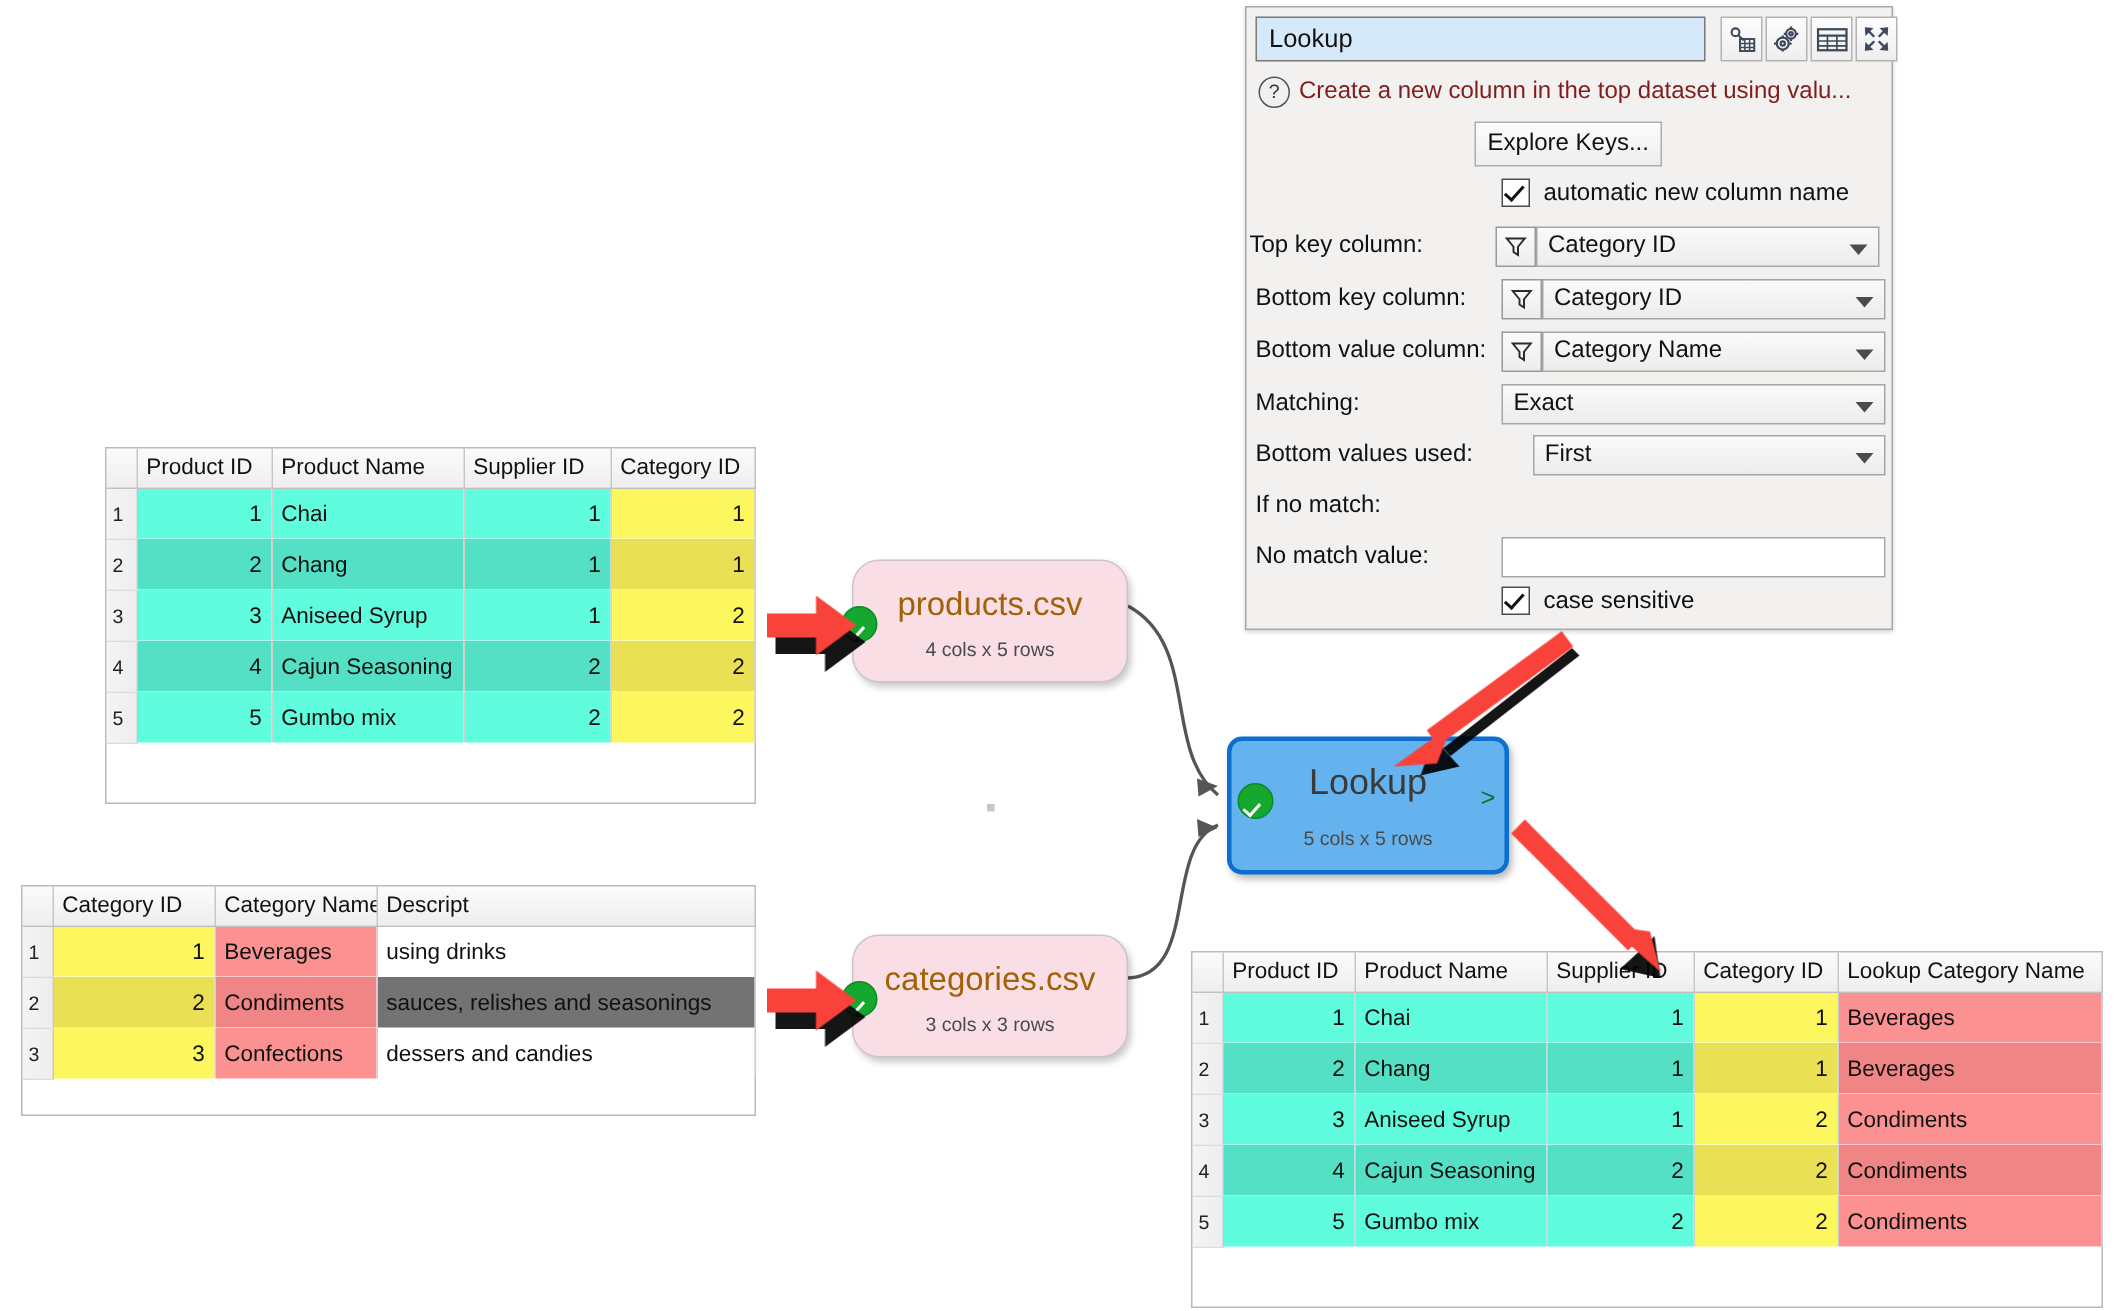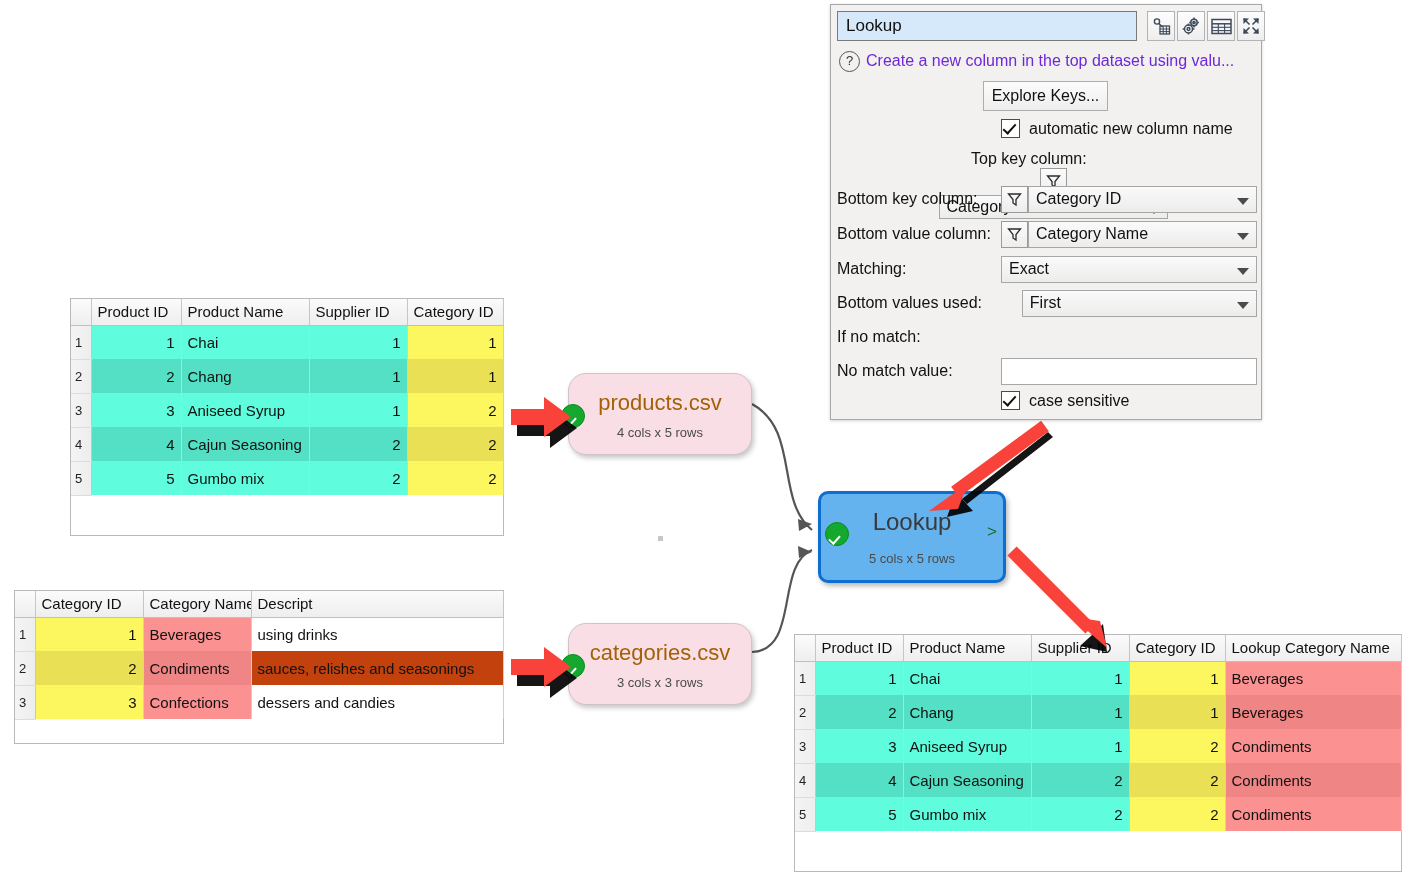--- a/index.html
+++ b/index.html
@@ -34,21 +34,21 @@
   }
   .num{text-align:right;}
   
   .teal-a{background:#5ffcdd;}
   .teal-b{background:#53e0c4;}
   .yel-a{background:#fcf75e;}
   .yel-b{background:#eae055;}
   .red-a{background:#fb9191;}
   .red-b{background:#ef8585;}
   .wh-a{background:#ffffff;}
-  .wh-b{background:#c2410c;}
+  .wh-b{background:#737373;}
 
   
   .node{position:absolute;box-sizing:border-box;}
   .node-csv{
     background:#fadee5;border:1px solid #cfc3c7;border-radius:18px;
     box-shadow:2px 3px 5px rgba(0,0,0,.22);
   }
   .node-op{
     background:#64b3ee;border:3px solid #0b6ed0;border-radius:10px;
     box-shadow:2px 3px 5px rgba(0,0,0,.28);
@@ -83,21 +83,21 @@
     position:absolute;left:0;top:0;width:300px;height:30px;box-sizing:border-box;
     background:#d6e9fb;border:1px solid #7a7a7a;
     font-size:17px;padding:3px 8px;color:#111;font-family:"Liberation Sans",sans-serif;
   }
   .tbtn{
     position:absolute;top:0;width:28px;height:30px;box-sizing:border-box;
     background:linear-gradient(#fdfdfd,#eeeeee);border:1px solid #b3b3b3;
     display:flex;align-items:center;justify-content:center;
   }
   .desc-row{position:absolute;left:8px;top:44px;right:4px;height:24px;display:flex;align-items:center;gap:6px;}
-  .desc-txt{font-size:16px;color:#6d28d9;white-space:nowrap;overflow:hidden;}
+  .desc-txt{font-size:16px;color:#7f1d1d;white-space:nowrap;overflow:hidden;}
   .qmark{
     width:19px;height:19px;border-radius:50%;border:1.5px solid #555;
     font-size:13px;line-height:17px;text-align:center;color:#333;flex:none;
   }
   .explore-btn{
     position:absolute;left:152px;top:76px;width:125px;height:30px;box-sizing:border-box;
     background:linear-gradient(#fcfcfc,#eeeeee);border:1px solid #adadad;
     font-size:16px;color:#111;display:flex;align-items:center;justify-content:center;
     font-family:"Liberation Sans",sans-serif;
   }
@@ -421,21 +421,21 @@
     <span class="desc-txt">Create a new column in the top dataset using valu...</span>
   </div>
 
   <div class="explore-btn">Explore Keys...</div>
 
   <div class="cbrow" style="left:170px;top:114px;">
     <span class="cbox on"></span>
     <span>automatic new column name</span>
   </div>
 
-  <div class="frow" style="left:12px;top:145px;width:420px;flex-direction:column;">
+  <div class="frow" style="left:2px;top:145px;width:420px;">
     <span class="flabel" style="width:164px;">Top key column:</span>
     <span class="fil">
       <svg width="15" height="15" viewBox="0 0 15 15">
         <polygon points="1.5,2 13.5,2 9,7.5 9,13 6,11 6,7.5" fill="none" stroke="#2b2b2b" stroke-width="1.3"></polygon>
       </svg>
     </span>
     <span class="combo" style="width:229px;">Category ID</span>
   </div>
 
   <div class="frow" style="left:6px;top:180px;width:420px;">

